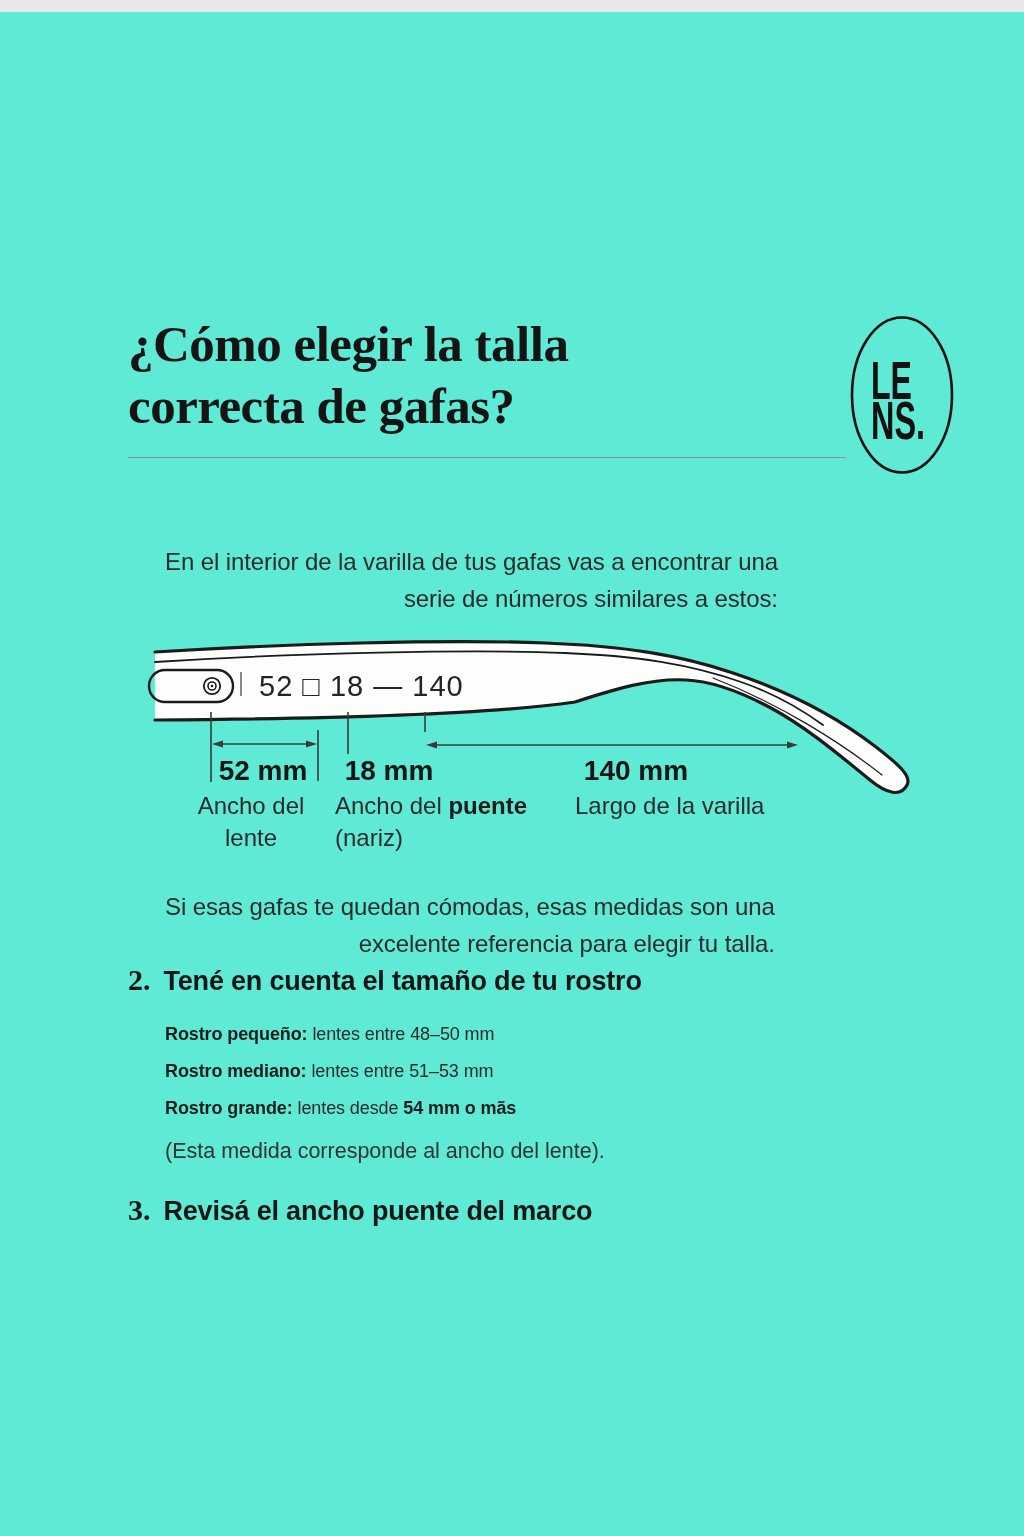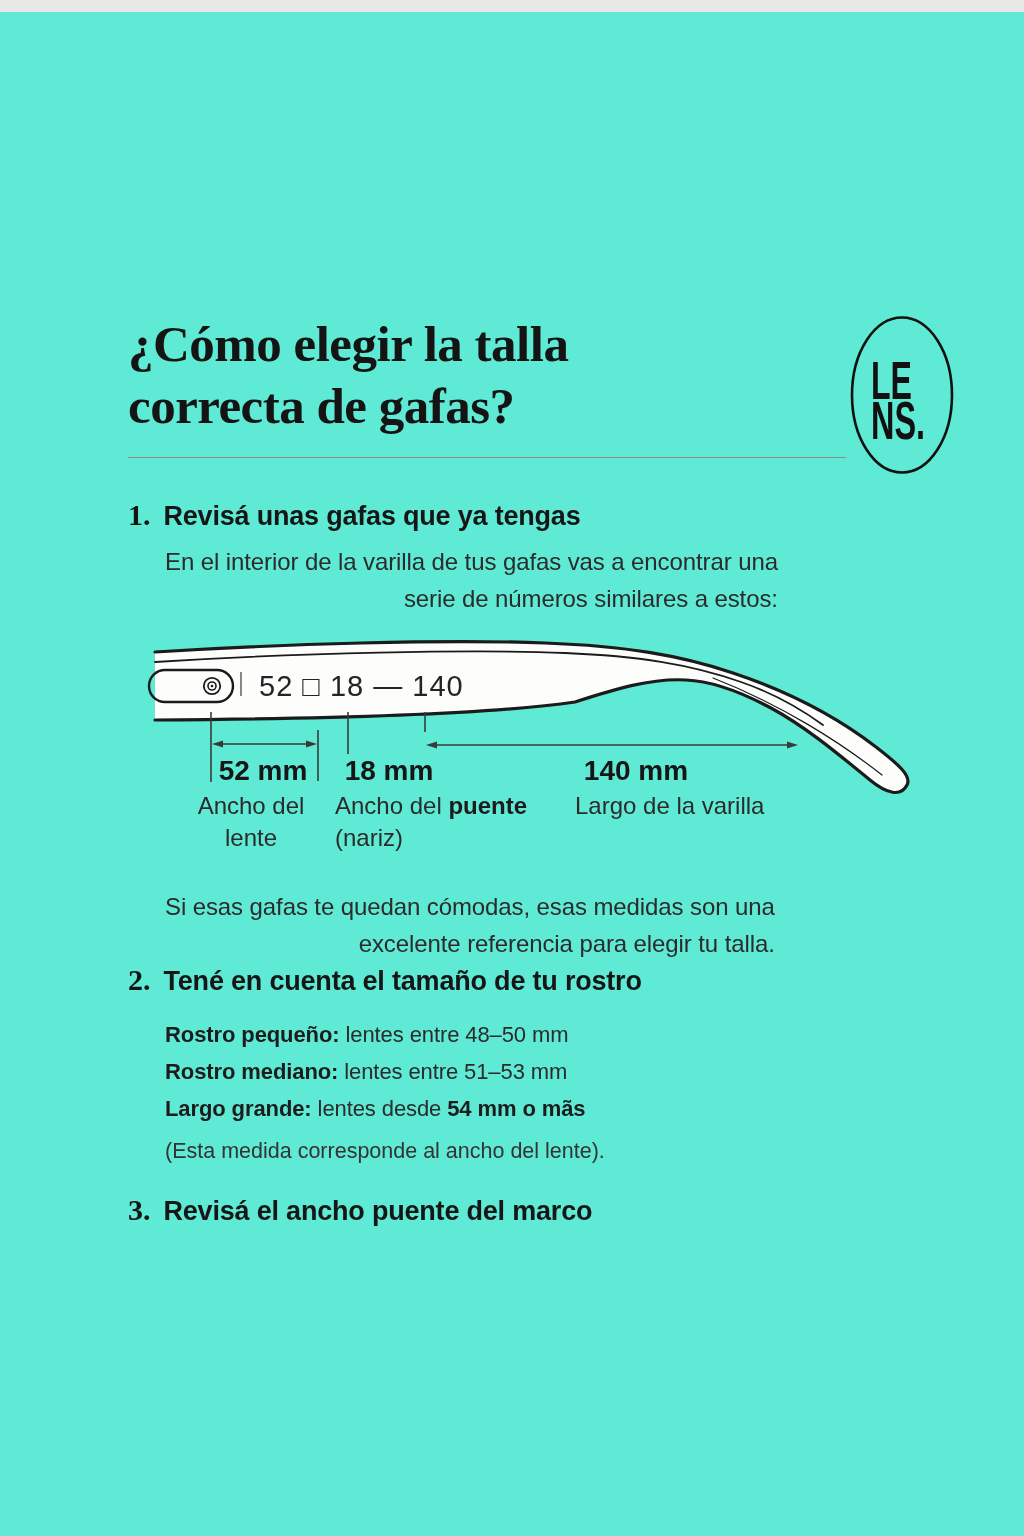--- a/index.html
+++ b/index.html
@@ -20,21 +20,21 @@
   .heading { white-space:nowrap; }
   .hnum {
     font-family:"Liberation Serif", serif; font-weight:700;
     font-size:30px; color:#141414; margin-right:13px;
   }
   .htext { font-weight:700; font-size:27px; color:#161616; letter-spacing:-0.2px; }
   .body-text {
     font-size:24px; line-height:37px; color:#2b2b2b;
     white-space:pre-line; letter-spacing:-0.1px;text-align:right;
   }
-  .face-row { font-size:22px; line-height:37px; color:#2b2b2b; letter-spacing:-0.1px; }
+  .face-row { font-size:18px; line-height:37px; color:#2b2b2b; letter-spacing:-0.1px; }
   .bold { font-weight:700; color:#1c1c1c; }
   .note { font-size:21.5px; line-height:30px; color:#333333; }
   
   .dval  { font-size:28px; font-weight:700; text-anchor:middle; fill:#161616;
            font-family:"Liberation Sans", sans-serif; }
   .ddesc { font-size:24px; fill:#2b2b2b; font-family:"Liberation Sans", sans-serif; }
   .dengr { font-size:29px; letter-spacing:1px; fill:#242424;
            font-family:"Liberation Sans", sans-serif; }
   .logo-text { font-family:"Liberation Sans", sans-serif; font-weight:700; fill:#111111; }
 </style>
@@ -47,23 +47,20 @@
 correcta de gafas?</div>
 
   <svg class="abs" style="left:849px; top:303px;" width="108" height="162" viewBox="0 0 108 162">
     <ellipse cx="53" cy="80" rx="50" ry="77.5" fill="none" stroke="#111111" stroke-width="2.6"></ellipse>
     <text class="logo-text" x="22" y="84" font-size="53" textLength="41" lengthAdjust="spacingAndGlyphs">LE</text>
     <text class="logo-text" x="22" y="124" font-size="53" textLength="54" lengthAdjust="spacingAndGlyphs">NS.</text>
   </svg>
 
   <div class="abs divider" style="left:128px; top:445px; width:718px;"></div>
 
-  <div class="abs heading" style="left:128px; top:486px;">
-    <span class="hnum">1.</span><span class="htext">Revisá unas gafas que ya tengas</span>
-  </div>
 
   <div class="abs body-text" style="left:165px; top:531px;">En el interior de la varilla de tus gafas vas a encontrar una
 serie de números similares a estos:</div>
 
   <svg class="abs" style="left:145px; top:616px;" width="780" height="235" viewBox="0 0 780 235">
 
     <path d="M10,24 C140,16 300,11 400,15 C480,18 535,27 588,45 C642,63 692,89 731,119
              C753,136 767,148 762,157 C756,169 742,166 725,152 C692,125 661,99 626,80
              C596,64 566,53 541,52 C506,50 470,61 430,74 C340,87 180,91 10,92 Z" fill="#fdfdfc" stroke="none"></path>
 
@@ -118,21 +115,21 @@
   <div class="abs body-text" style="left:165px; top:876px;">Si esas gafas te quedan cómodas, esas medidas son una
 excelente referencia para elegir tu talla.</div>
 
   <div class="abs heading" style="left:128px; top:951px;">
     <span class="hnum">2.</span><span class="htext">Tené en cuenta el tamaño de tu rostro</span>
   </div>
 
   <div class="abs" style="left:165px; top:1004px;">
     <div class="face-row"><span class="bold">Rostro pequeño:</span><span> lentes entre 48–50 mm</span><span class="bold"></span></div>
     <div class="face-row"><span class="bold">Rostro mediano:</span><span> lentes entre 51–53 mm</span><span class="bold"></span></div>
-    <div class="face-row"><span class="bold">Largo grande:</span><span> lentes desde </span><span class="bold">54 mm o mãs</span></div>
+    <div class="face-row"><span class="bold">Rostro grande:</span><span> lentes desde </span><span class="bold">54 mm o mãs</span></div>
   </div>
 
   <div class="abs note" style="left:165px; top:1124px;">(Esta medida corresponde al ancho del lente).</div>
 
   <div class="abs heading" style="left:128px; top:1181px;">
     <span class="hnum">3.</span><span class="htext">Revisá el ancho puente del marco</span>
   </div>
 
 
 </div>

